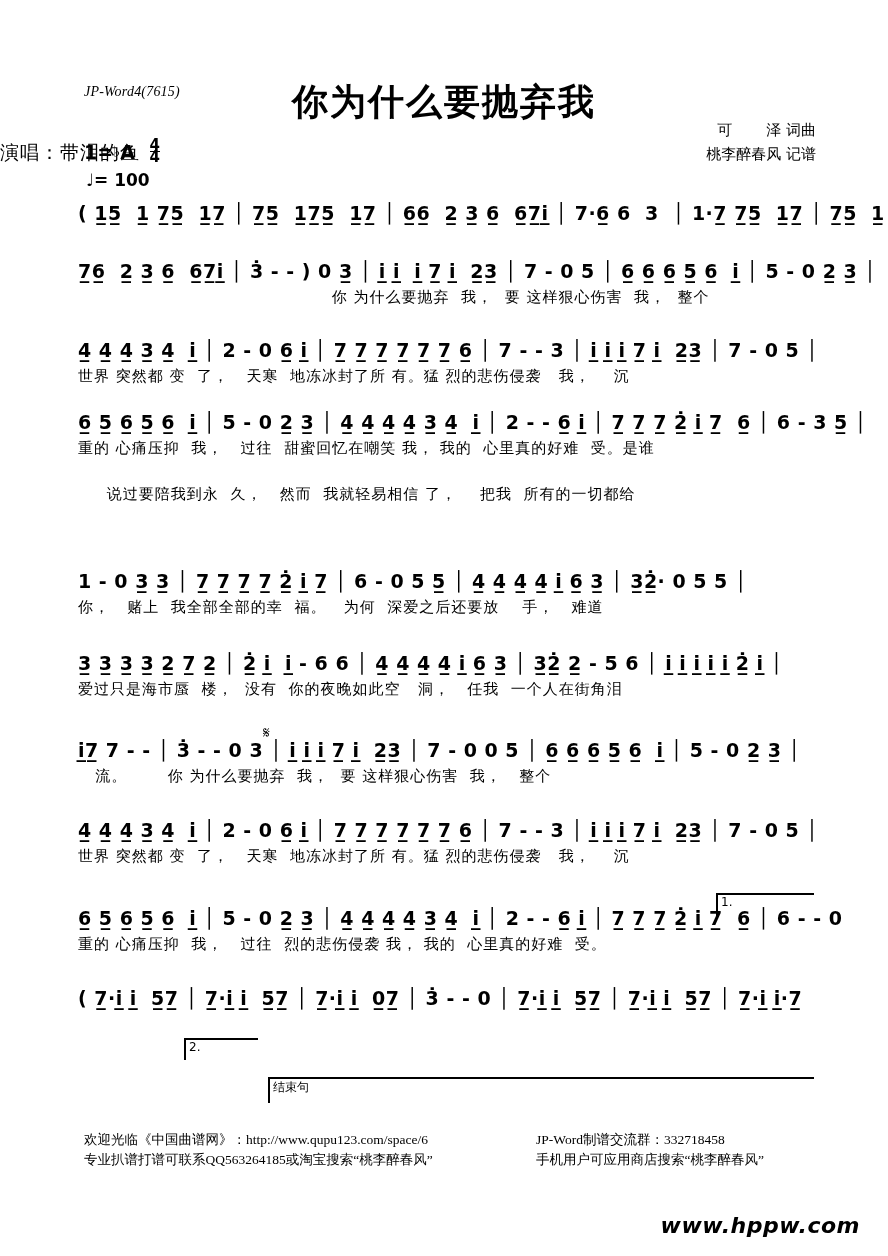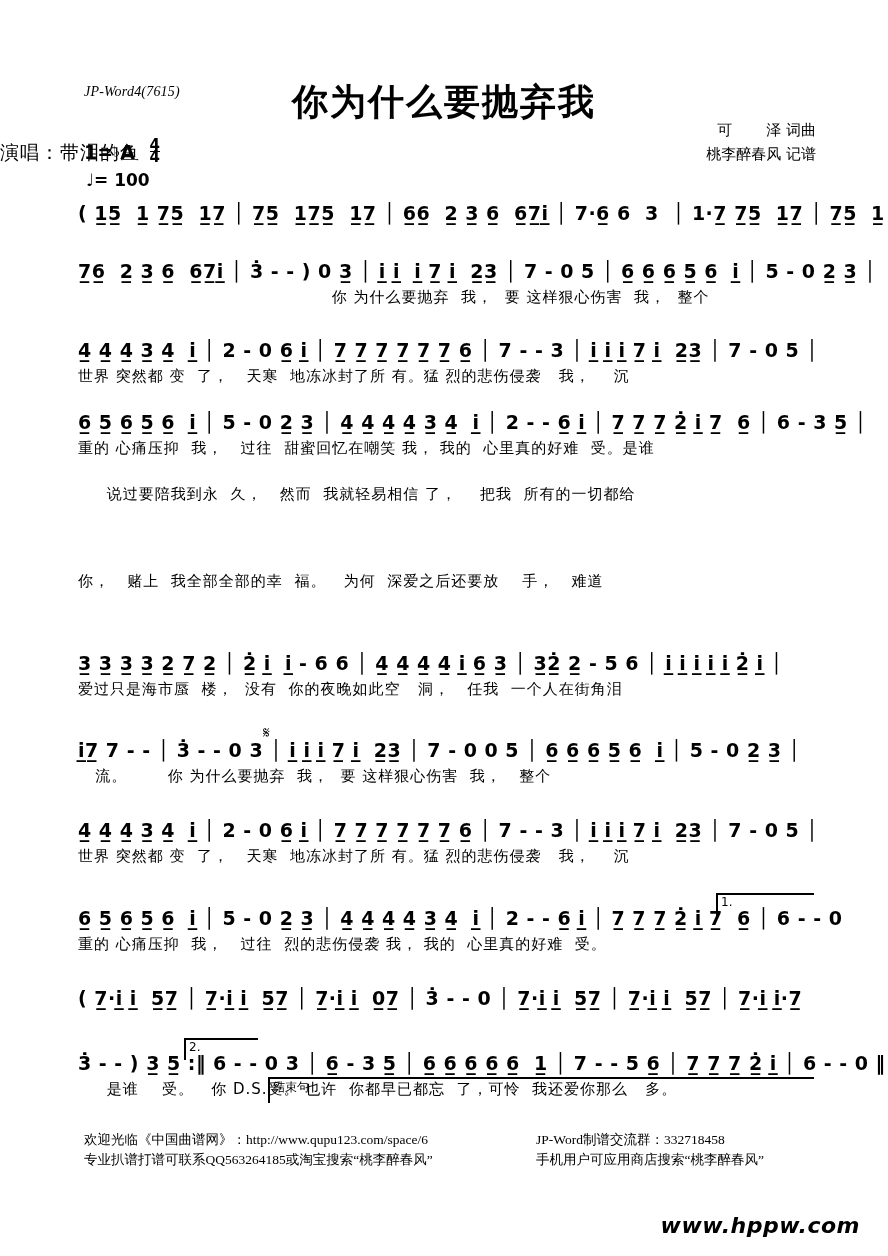--- a/index.html
+++ b/index.html
@@ -194,20 +194,21 @@
   <div class="system" style="top:409px">
     <div class="notes">6̲ 5̲ 6̲ 5̲ 6̲  i̲ │ 5 - 0 2̲ 3̲ │ 4̲ 4̲ 4̲ 4̲ 3̲ 4̲  i̲ │ 2 - - 6̲ i̲ │ 7̲ 7̲ 7̲ 2̲̇ i̲ 7̲  6̲ │ 6 - 3 5̲ │</div>
     <div class="lyric">重的 心痛压抑  我，   过往  甜蜜回忆在嘲笑 我， 我的  心里真的好难  受。是谁</div>
   </div>
 
   <div class="system" style="top:481px">
     <div class="lyric">     说过要陪我到永  久，   然而  我就轻易相信 了，    把我  所有的一切都给</div>
   </div>
 
   <div class="system" style="top:568px">
+    <div class="notes">1 - 0 3̲ 3̲ │ 7̲ 7̲ 7̲ 7̲ 2̲̇ i̲ 7̲ │ 6 - 0 5 5̲ │ 4̲ 4̲ 4̲ 4̲ i̲ 6̲ 3̲ │ 3̲2̲̇· 0 5 5 │</div>
     <div class="lyric">你，   赌上  我全部全部的幸  福。   为何  深爱之后还要放    手，   难道</div>
   </div>
 
   <div class="system" style="top:650px">
     <div class="notes">3̲ 3̲ 3̲ 3̲ 2̲ 7̲ 2̲ │ 2̲̇ i̲  i̲ - 6 6 │ 4̲ 4̲ 4̲ 4̲ i̲ 6̲ 3̲ │ 3̲2̲̇ 2̲ - 5 6 │ i̲ i̲ i̲ i̲ i̲ 2̲̇ i̲ │</div>
     <div class="lyric">爱过只是海市蜃  楼，  没有  你的夜晚如此空   洞，   任我  一个人在街角泪</div>
   </div>
 
   <div class="system" style="top:737px">
     <div class="notes">i̲7̲ 7 - - │ 3̇ - - 0 3 │ i̲ i̲ i̲ 7̲ i̲  2̲3̲ │ 7 - 0 0 5 │ 6̲ 6̲ 6̲ 5̲ 6̲  i̲ │ 5 - 0 2̲ 3̲ │</div>
@@ -222,24 +223,20 @@
   <div class="system" style="top:905px">
     <div class="notes">6̲ 5̲ 6̲ 5̲ 6̲  i̲ │ 5 - 0 2̲ 3̲ │ 4̲ 4̲ 4̲ 4̲ 3̲ 4̲  i̲ │ 2 - - 6̲ i̲ │ 7̲ 7̲ 7̲ 2̲̇ i̲ 7̲  6̲ │ 6 - - 0</div>
     <div class="lyric">重的 心痛压抑  我，   过往  烈的悲伤侵袭 我， 我的  心里真的好难  受。</div>
   </div>
 
   <div class="system" style="top:985px">
     <div class="notes">( 7̲·i̲ i̲  5̲7̲ │ 7̲·i̲ i̲  5̲7̲ │ 7̲·i̲ i̲  0̲7̲ │ 3̇ - - 0 │ 7̲·i̲ i̲  5̲7̲ │ 7̲·i̲ i̲  5̲7̲ │ 7̲·i̲ i̲·7̲</div>
     <div class="lyric"></div>
   </div>
 
-  <div class="system" style="top:1050px">
-    <div class="notes">3̇ - - ) 3̲ 5̲ :‖ 6 - - 0 3 │ 6̲ - 3 5̲ │ 6̲ 6̲ 6̲ 6̲ 6̲  1̲ │ 7 - - 5 6̲ │ 7̲ 7̲ 7̲ 2̲̇ i̲ │ 6 - - 0 ‖</div>
-    <div class="lyric">     是谁    受。   你 D.S.受。 也许  你都早已都忘  了，可怜  我还爱你那么   多。</div>
-  </div>
 
   <div class="ending-box" style="left:716px; top:893px; width:98px; height:24px;">
     <span>1.</span>
   </div>
   <div class="ending-box" style="left:184px; top:1038px; width:74px; height:22px;">
     <span>2.</span>
   </div>
   <div class="ending-box" style="left:268px; top:1034px; width:546px; height:26px;margin-top:43px;">
     <span>结束句</span>
   </div>

